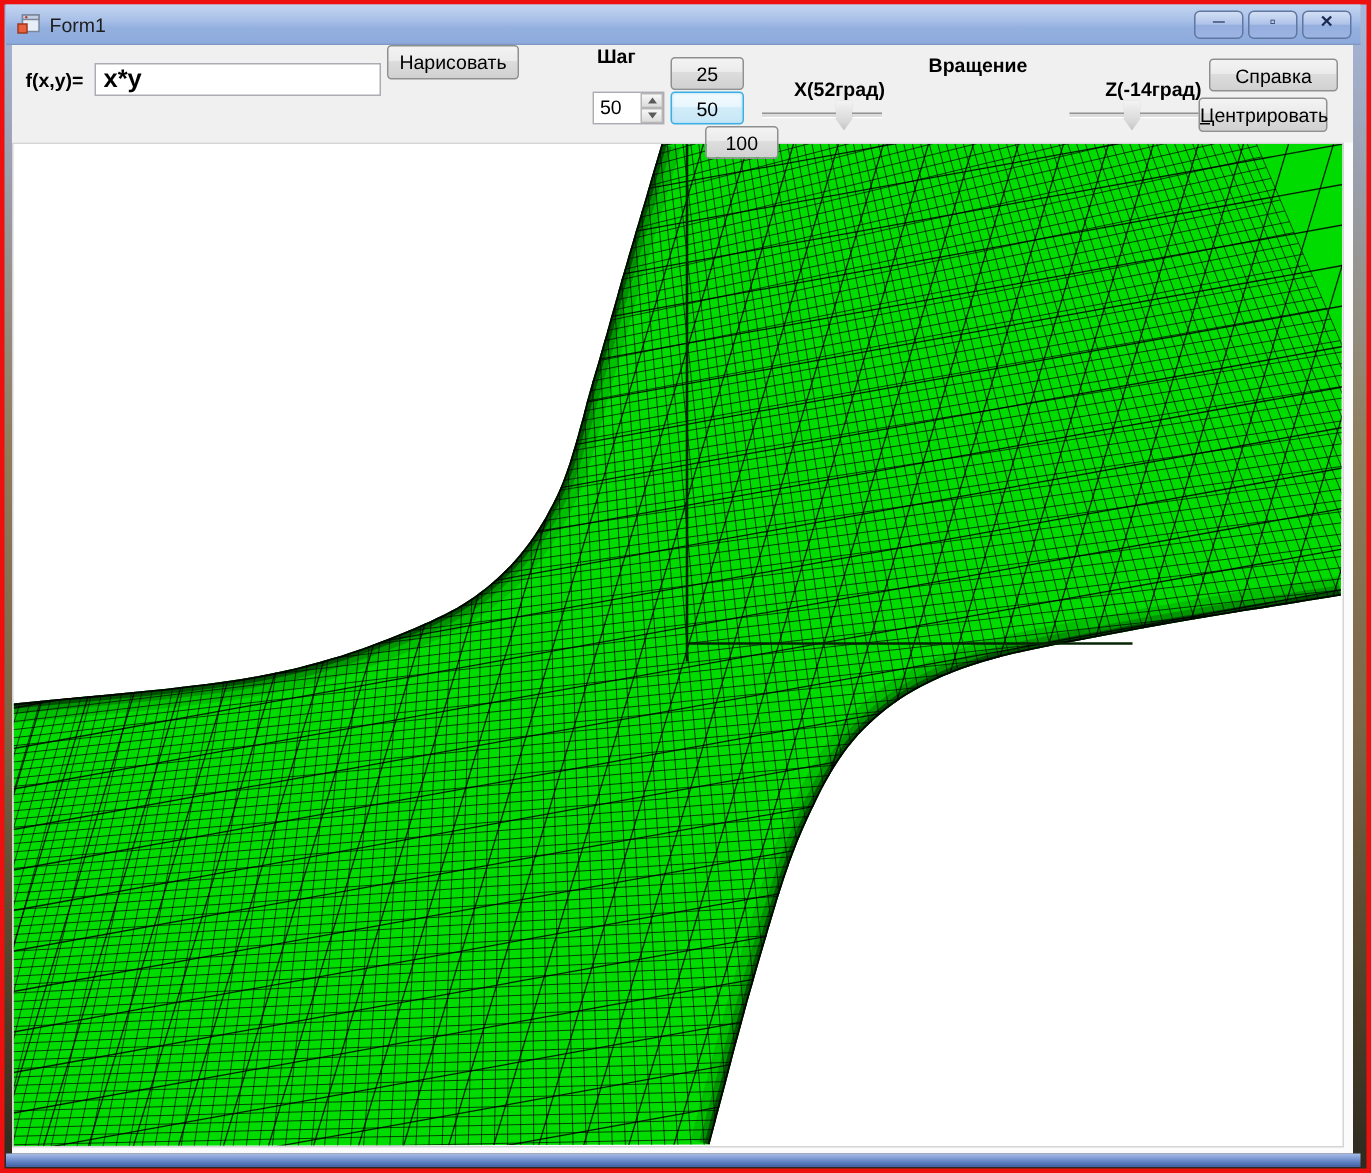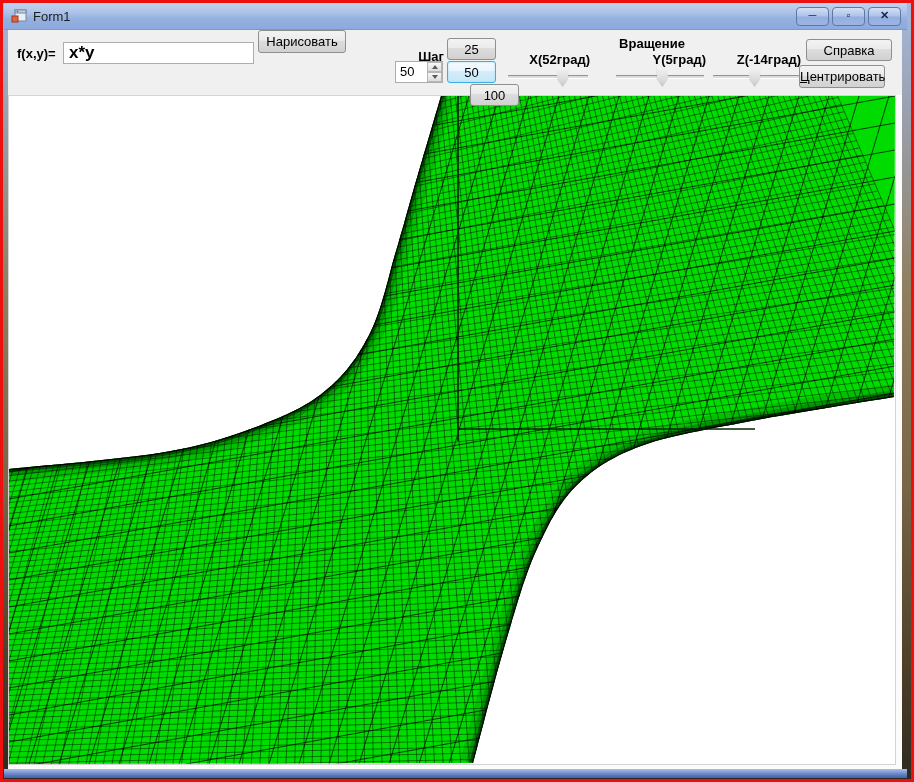--- a/index.html
+++ b/index.html
@@ -480,21 +480,21 @@
           </g>
           <polyline points="449.0,0.0 449.0,345.0" fill="none" stroke="#032403" stroke-width="1.7"></polyline>
           <polyline points="449.0,333.0 746.0,333.0" fill="none" stroke="#032403" stroke-width="1.7"></polyline>
         </svg>
     </div>
 
     <div class="lbl overlay-controls" style="left:9px; top:16px;">f(x,y)=</div>
     <input class="txt-input overlay-controls" type="text" value="x*y" style="">
     <button class="btn btn-draw overlay-controls">Нарисовать</button>
 
-    <div class="lbl overlay-controls" style="left:390px; top:19px; width:46px; text-align:right;">Шаг</div>
+    <div class="lbl overlay-controls" style="left:390px; top:0; width:46px; text-align:left;">Шаг</div>
     <div class="updown overlay-controls">
       <div class="val">50</div>
       <div class="spin">
         <div>
             <i class="arr-up"></i>
           </div>
         <div>
             <i class="arr-down"></i>
           </div>
       </div>
@@ -504,25 +504,20 @@
     <button class="btn btn-step focused overlay-controls" style="top:31px;">50</button>
     <button class="btn btn-step overlay-controls" style="top:54px;margin-left:23px;">100</button>
 
     <div class="lbl overlay-controls" style="left:598px; top:6px; width:92px; text-align:center;">Вращение</div>
 
     <div class="slider overlay-controls" style="left:498px; width:84px;">
       <div class="s-label">X(52град)</div>
       <div class="track"></div>
       <div class="thumb" style="left: calc(68% - 6px);"></div>
     </div>
-    <div class="slider overlay-controls" style="left:606px; width:92px;">
-      <div class="s-label">Y(5град)</div>
-      <div class="track"></div>
-      <div class="thumb" style="left: calc(53% - 6px);"></div>
-    </div>
     <div class="slider overlay-controls" style="left:703px; width:90px;">
       <div class="s-label">Z(-14град)</div>
       <div class="track"></div>
       <div class="thumb" style="left: calc(49% - 6px);"></div>
     </div>
 
     <button class="btn btn-help overlay-controls">Справка</button>
     <button class="btn btn-center overlay-controls">
         <span>Центрировать</span>
       </button>

